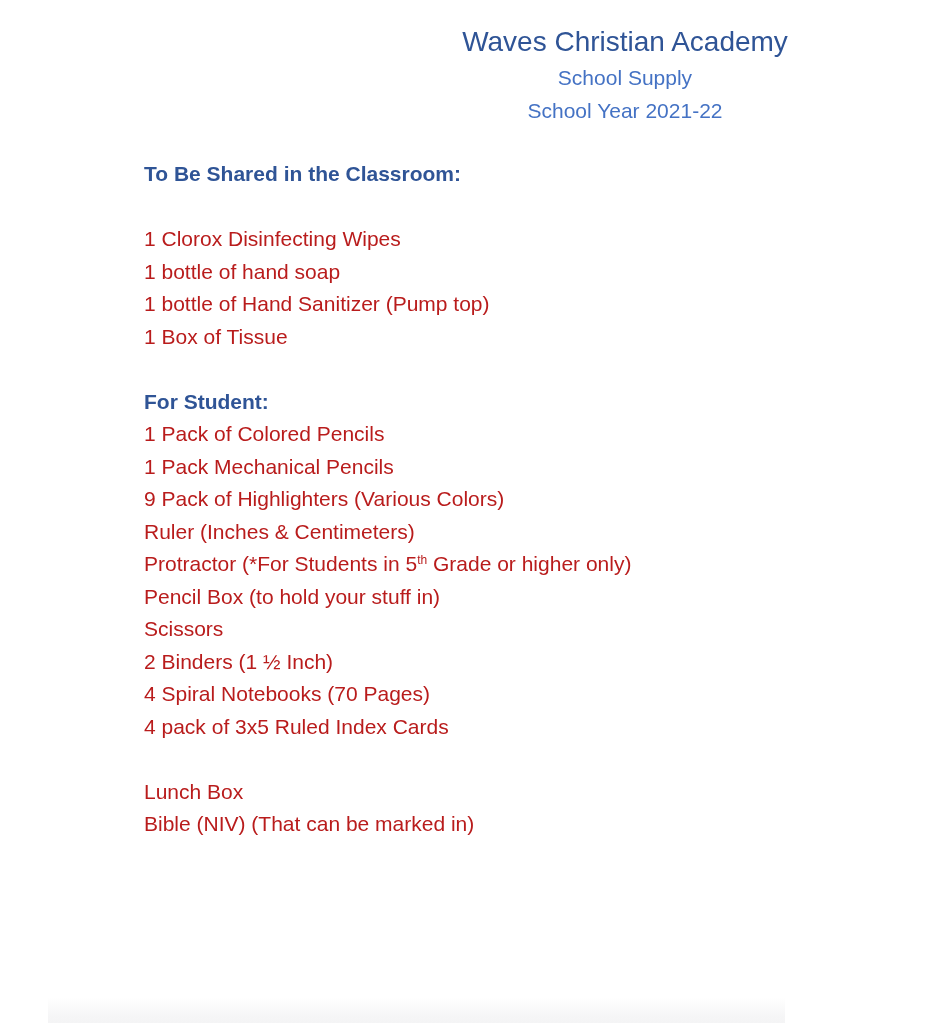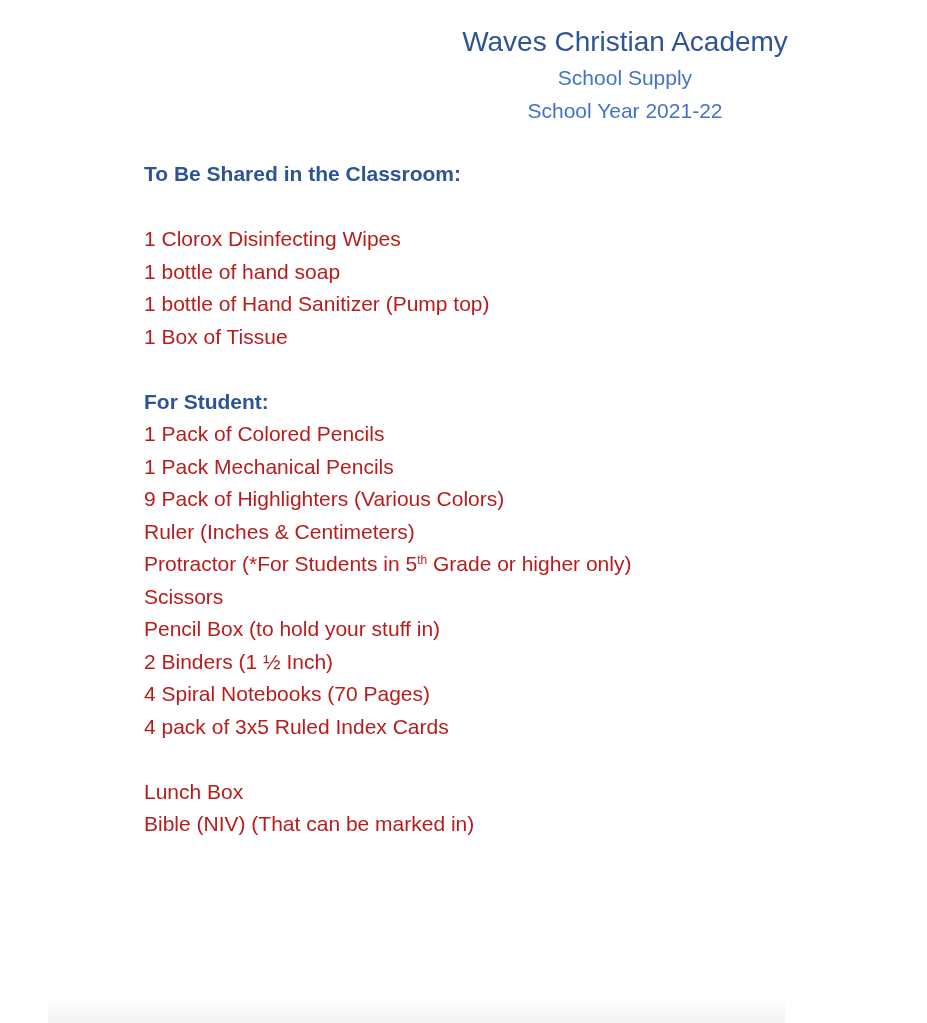--- a/index.html
+++ b/index.html
@@ -94,22 +94,22 @@
       <div class="line item">1 bottle of hand soap</div>
       <div class="line item">1 bottle of Hand Sanitizer (Pump top)</div>
       <div class="line item">1 Box of Tissue</div>
       <div class="blank-line"></div>
       <div class="line section-heading">For Student:</div>
       <div class="line item">1 Pack of Colored Pencils</div>
       <div class="line item">1 Pack Mechanical Pencils</div>
       <div class="line item">9 Pack of Highlighters (Various Colors)</div>
       <div class="line item">Ruler (Inches &amp; Centimeters)</div>
       <div class="line item"><span>Protractor (*For Students in 5</span><sup class="sup">th</sup><span> Grade or higher only)</span></div>
+      <div class="line item">Pencil Box (to hold your stuff in)</div>
       <div class="line item">Scissors</div>
-      <div class="line item">Pencil Box (to hold your stuff in)</div>
       <div class="line item">2 Binders (1 ½ Inch)</div>
       <div class="line item">4 Spiral Notebooks (70 Pages)</div>
       <div class="line item">4 pack of 3x5 Ruled Index Cards</div>
       <div class="blank-line"></div>
       <div class="line item">Lunch Box</div>
       <div class="line item">Bible (NIV) (That can be marked in)</div>
     </div>
 
   <div class="bottom-band"></div>
 

